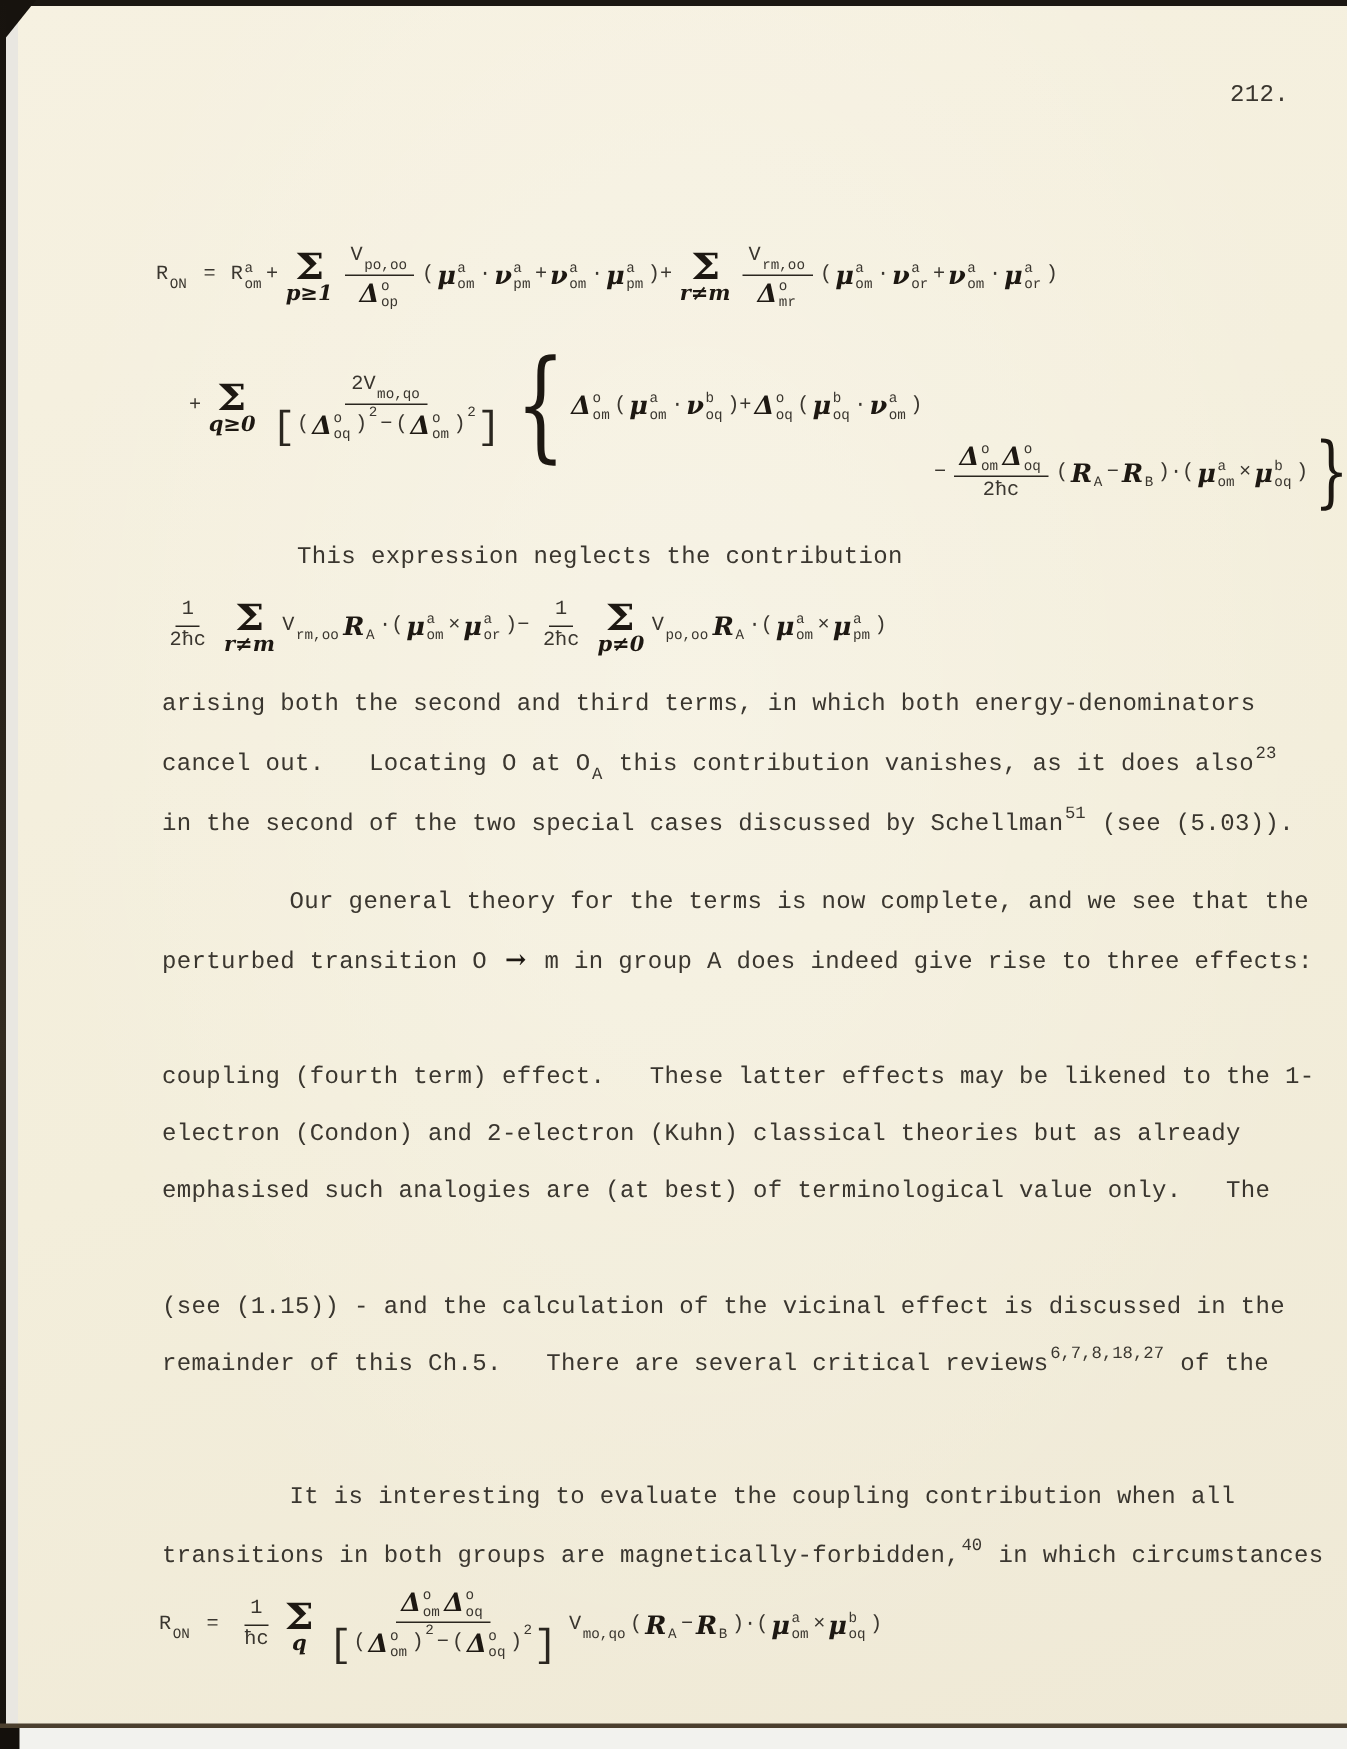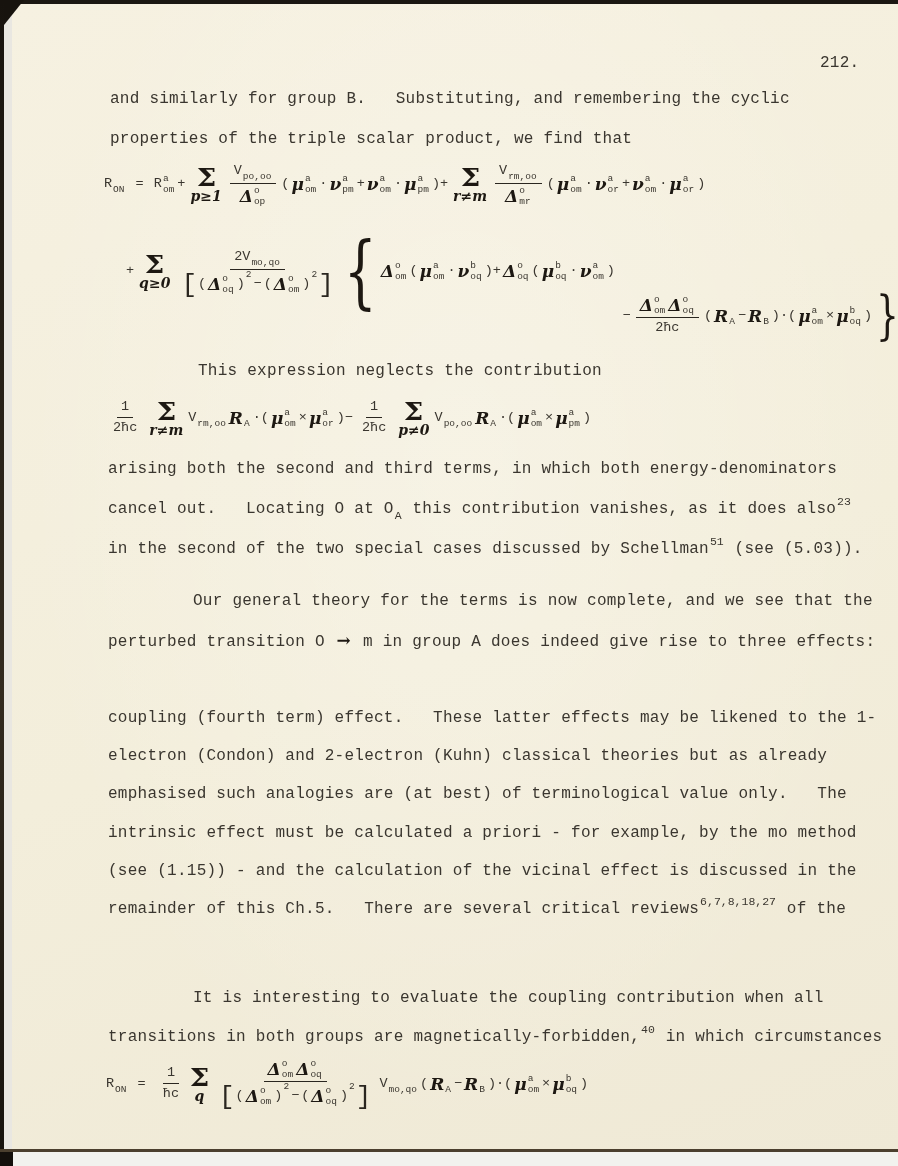--- a/index.html
+++ b/index.html
@@ -54,41 +54,38 @@
   .tk-brace{font-family:"DejaVu Serif",serif;color:#1d1812;font-weight:400;margin:0 3px;}
   .tk-brace.xl{font-size:52px;line-height:56px;transform:scaleY(1.55);}
   .tk-brace.lg{font-size:36px;line-height:40px;transform:scaleY(1.45);}
 </style>
 </head>
 <body style="color: rgb(58, 54, 47);">
 
 <div class="page">
   <div class="line text" style="top:52px;left:808px">212.</div>
 
-  <div class="line text" style="top:88px;left:97px"><span class="tk-t">and similarly for group B.   Substituting, and remembering the cyclic</span></div>
-  <div class="line text" style="top:128px;left:97px"><span class="tk-t">properties of the triple scalar product, we find that</span></div>
 
   <div class="line eq" style="top:160px;left:91px"><span class="tk-t">R</span><span class="tk-ss"><span class="s-sup">&nbsp;</span><span class="s-sub">ON</span></span><span class="tk-t"> = </span><span class="tk-t">R</span><span class="tk-ss"><span class="s-sup">a</span><span class="s-sub">om</span></span><span class="tk-t">+</span><span class="tk-sum"><span class="sigma">Σ</span><span class="limit">p≥1</span></span><span class="tk-frac"><span class="num"><span class="tk-t">V</span><span class="tk-ss"><span class="s-sup">&nbsp;</span><span class="s-sub">po,oo</span></span></span><span class="den"><span class="tk-h">Δ</span><span class="tk-ss"><span class="s-sup">o</span><span class="s-sub">op</span></span></span></span><span class="tk-t">(</span><span class="tk-h">μ</span><span class="tk-ss"><span class="s-sup">a</span><span class="s-sub">om</span></span><span class="tk-t">·</span><span class="tk-h">ν</span><span class="tk-ss"><span class="s-sup">a</span><span class="s-sub">pm</span></span><span class="tk-t">+</span><span class="tk-h">ν</span><span class="tk-ss"><span class="s-sup">a</span><span class="s-sub">om</span></span><span class="tk-t">·</span><span class="tk-h">μ</span><span class="tk-ss"><span class="s-sup">a</span><span class="s-sub">pm</span></span><span class="tk-t">)+</span><span class="tk-sum"><span class="sigma">Σ</span><span class="limit">r≠m</span></span><span class="tk-frac"><span class="num"><span class="tk-t">V</span><span class="tk-ss"><span class="s-sup">&nbsp;</span><span class="s-sub">rm,oo</span></span></span><span class="den"><span class="tk-h">Δ</span><span class="tk-ss"><span class="s-sup">o</span><span class="s-sub">mr</span></span></span></span><span class="tk-t">(</span><span class="tk-h">μ</span><span class="tk-ss"><span class="s-sup">a</span><span class="s-sub">om</span></span><span class="tk-t">·</span><span class="tk-h">ν</span><span class="tk-ss"><span class="s-sup">a</span><span class="s-sub">or</span></span><span class="tk-t">+</span><span class="tk-h">ν</span><span class="tk-ss"><span class="s-sup">a</span><span class="s-sub">om</span></span><span class="tk-t">·</span><span class="tk-h">μ</span><span class="tk-ss"><span class="s-sup">a</span><span class="s-sub">or</span></span><span class="tk-t">)</span></div>
   <div class="line eq" style="top:243px;left:113px"><span class="tk-t">+</span><span class="tk-sum"><span class="sigma">Σ</span><span class="limit">q≥0</span></span><span class="tk-frac"><span class="num"><span class="tk-t">2V</span><span class="tk-ss"><span class="s-sup">&nbsp;</span><span class="s-sub">mo,qo</span></span></span><span class="den"><span class="tk-br">[</span><span class="tk-t">(</span><span class="tk-h">Δ</span><span class="tk-ss"><span class="s-sup">o</span><span class="s-sub">oq</span></span><span class="tk-t">)</span><span class="tk-sup">2</span><span class="tk-t">−</span><span class="tk-t">(</span><span class="tk-h">Δ</span><span class="tk-ss"><span class="s-sup">o</span><span class="s-sub">om</span></span><span class="tk-t">)</span><span class="tk-sup">2</span><span class="tk-br">]</span></span></span><span class="tk-brace xl">{</span><span class="tk-h">Δ</span><span class="tk-ss"><span class="s-sup">o</span><span class="s-sub">om</span></span><span class="tk-t">(</span><span class="tk-h">μ</span><span class="tk-ss"><span class="s-sup">a</span><span class="s-sub">om</span></span><span class="tk-t">·</span><span class="tk-h">ν</span><span class="tk-ss"><span class="s-sup">b</span><span class="s-sub">oq</span></span><span class="tk-t">)+</span><span class="tk-h">Δ</span><span class="tk-ss"><span class="s-sup">o</span><span class="s-sub">oq</span></span><span class="tk-t">(</span><span class="tk-h">μ</span><span class="tk-ss"><span class="s-sup">b</span><span class="s-sub">oq</span></span><span class="tk-t">·</span><span class="tk-h">ν</span><span class="tk-ss"><span class="s-sup">a</span><span class="s-sub">om</span></span><span class="tk-t">)</span></div>
   <div class="line eq" style="top:294px;right:8px"><span class="tk-t">−</span><span class="tk-frac"><span class="num"><span class="tk-h">Δ</span><span class="tk-ss"><span class="s-sup">o</span><span class="s-sub">om</span></span><span class="tk-h">Δ</span><span class="tk-ss"><span class="s-sup">o</span><span class="s-sub">oq</span></span></span><span class="den"><span class="tk-t">2ħc</span></span></span><span class="tk-t">(</span><span class="tk-h">R</span><span class="tk-ss"><span class="s-sup">&nbsp;</span><span class="s-sub">A</span></span><span class="tk-t">−</span><span class="tk-h">R</span><span class="tk-ss"><span class="s-sup">&nbsp;</span><span class="s-sub">B</span></span><span class="tk-t">)·(</span><span class="tk-h">μ</span><span class="tk-ss"><span class="s-sup">a</span><span class="s-sub">om</span></span><span class="tk-t">×</span><span class="tk-h">μ</span><span class="tk-ss"><span class="s-sup">b</span><span class="s-sub">oq</span></span><span class="tk-t">)</span><span class="tk-brace lg">}</span></div>
 
   <div class="line text" style="top:360px;left:185px"><span class="tk-t">This expression neglects the contribution</span></div>
 
   <div class="line eq" style="top:398px;left:93px"><span class="tk-frac"><span class="num"><span class="tk-t">1</span></span><span class="den"><span class="tk-t">2ħc</span></span></span><span class="tk-sum"><span class="sigma">Σ</span><span class="limit">r≠m</span></span><span class="tk-t">V</span><span class="tk-ss"><span class="s-sup">&nbsp;</span><span class="s-sub">rm,oo</span></span><span class="tk-h">R</span><span class="tk-ss"><span class="s-sup">&nbsp;</span><span class="s-sub">A</span></span><span class="tk-t">·(</span><span class="tk-h">μ</span><span class="tk-ss"><span class="s-sup">a</span><span class="s-sub">om</span></span><span class="tk-t">×</span><span class="tk-h">μ</span><span class="tk-ss"><span class="s-sup">a</span><span class="s-sub">or</span></span><span class="tk-t">)−</span><span class="tk-frac"><span class="num"><span class="tk-t">1</span></span><span class="den"><span class="tk-t">2ħc</span></span></span><span class="tk-sum"><span class="sigma">Σ</span><span class="limit">p≠0</span></span><span class="tk-t">V</span><span class="tk-ss"><span class="s-sup">&nbsp;</span><span class="s-sub">po,oo</span></span><span class="tk-h">R</span><span class="tk-ss"><span class="s-sup">&nbsp;</span><span class="s-sub">A</span></span><span class="tk-t">·(</span><span class="tk-h">μ</span><span class="tk-ss"><span class="s-sup">a</span><span class="s-sub">om</span></span><span class="tk-t">×</span><span class="tk-h">μ</span><span class="tk-ss"><span class="s-sup">a</span><span class="s-sub">pm</span></span><span class="tk-t">)</span></div>
 
   <div class="line text" style="top:458px;left:95px"><span class="tk-t">arising both the second and third terms, in which both energy-denominators</span></div>
   <div class="line text" style="top:498px;left:95px"><span class="tk-t">cancel out.   Locating O at O</span><span class="tk-sub">A</span><span class="tk-t"> this contribution vanishes, as it does also</span><span class="tk-sup">23</span></div>
   <div class="line text" style="top:538px;left:95px"><span class="tk-t">in the second of the two special cases discussed by Schellman</span><span class="tk-sup">51</span><span class="tk-t"> (see (5.03)).</span></div>
 
   <div class="line text" style="top:590px;left:180px"><span class="tk-t">Our general theory for the terms is now complete, and we see that the</span></div>
   <div class="line text" style="top:629px;left:95px"><span class="tk-t">perturbed transition O </span><span class="tk-h">→</span><span class="tk-t"> m in group A does indeed give rise to three effects:</span></div>
   <div class="line text" style="top:707px;left:95px"><span class="tk-t">coupling (fourth term) effect.   These latter effects may be likened to the 1-</span></div>
   <div class="line text" style="top:745px;left:95px"><span class="tk-t">electron (Condon) and 2-electron (Kuhn) classical theories but as already</span></div>
   <div class="line text" style="top:783px;left:95px"><span class="tk-t">emphasised such analogies are (at best) of terminological value only.   The</span></div>
-  <div class="line text" style="top:822px;left:95px"><span class="tk-t">intrinsic effect must be calculated a priori - for example, by the mo method</span></div>
   <div class="line text" style="top:860px;left:95px"><span class="tk-t">(see (1.15)) - and the calculation of the vicinal effect is discussed in the</span></div>
   <div class="line text" style="top:898px;left:95px"><span class="tk-t">remainder of this Ch.5.   There are several critical reviews</span><span class="tk-sup">6,7,8,18,27</span><span class="tk-t"> of the</span></div>
 
   <div class="line text" style="top:987px;left:180px"><span class="tk-t">It is interesting to evaluate the coupling contribution when all</span></div>
   <div class="line text" style="top:1026px;left:95px"><span class="tk-t">transitions in both groups are magnetically-forbidden,</span><span class="tk-sup">40</span><span class="tk-t"> in which circumstances</span></div>
 
   <div class="line eq" style="top:1058px;left:93px"><span class="tk-t">R</span><span class="tk-ss"><span class="s-sup">&nbsp;</span><span class="s-sub">ON</span></span><span class="tk-t"> = </span><span class="tk-frac"><span class="num"><span class="tk-t">1</span></span><span class="den"><span class="tk-t">ħc</span></span></span><span class="tk-sum"><span class="sigma">Σ</span><span class="limit">q</span></span><span class="tk-frac"><span class="num"><span class="tk-h">Δ</span><span class="tk-ss"><span class="s-sup">o</span><span class="s-sub">om</span></span><span class="tk-h">Δ</span><span class="tk-ss"><span class="s-sup">o</span><span class="s-sub">oq</span></span></span><span class="den"><span class="tk-br">[</span><span class="tk-t">(</span><span class="tk-h">Δ</span><span class="tk-ss"><span class="s-sup">o</span><span class="s-sub">om</span></span><span class="tk-t">)</span><span class="tk-sup">2</span><span class="tk-t">−</span><span class="tk-t">(</span><span class="tk-h">Δ</span><span class="tk-ss"><span class="s-sup">o</span><span class="s-sub">oq</span></span><span class="tk-t">)</span><span class="tk-sup">2</span><span class="tk-br">]</span></span></span><span class="tk-t">V</span><span class="tk-ss"><span class="s-sup">&nbsp;</span><span class="s-sub">mo,qo</span></span><span class="tk-t">(</span><span class="tk-h">R</span><span class="tk-ss"><span class="s-sup">&nbsp;</span><span class="s-sub">A</span></span><span class="tk-t">−</span><span class="tk-h">R</span><span class="tk-ss"><span class="s-sup">&nbsp;</span><span class="s-sub">B</span></span><span class="tk-t">)·(</span><span class="tk-h">μ</span><span class="tk-ss"><span class="s-sup">a</span><span class="s-sub">om</span></span><span class="tk-t">×</span><span class="tk-h">μ</span><span class="tk-ss"><span class="s-sup">b</span><span class="s-sub">oq</span></span><span class="tk-t">)</span></div>
 </div>
 
 <div class="edge-top"></div>

